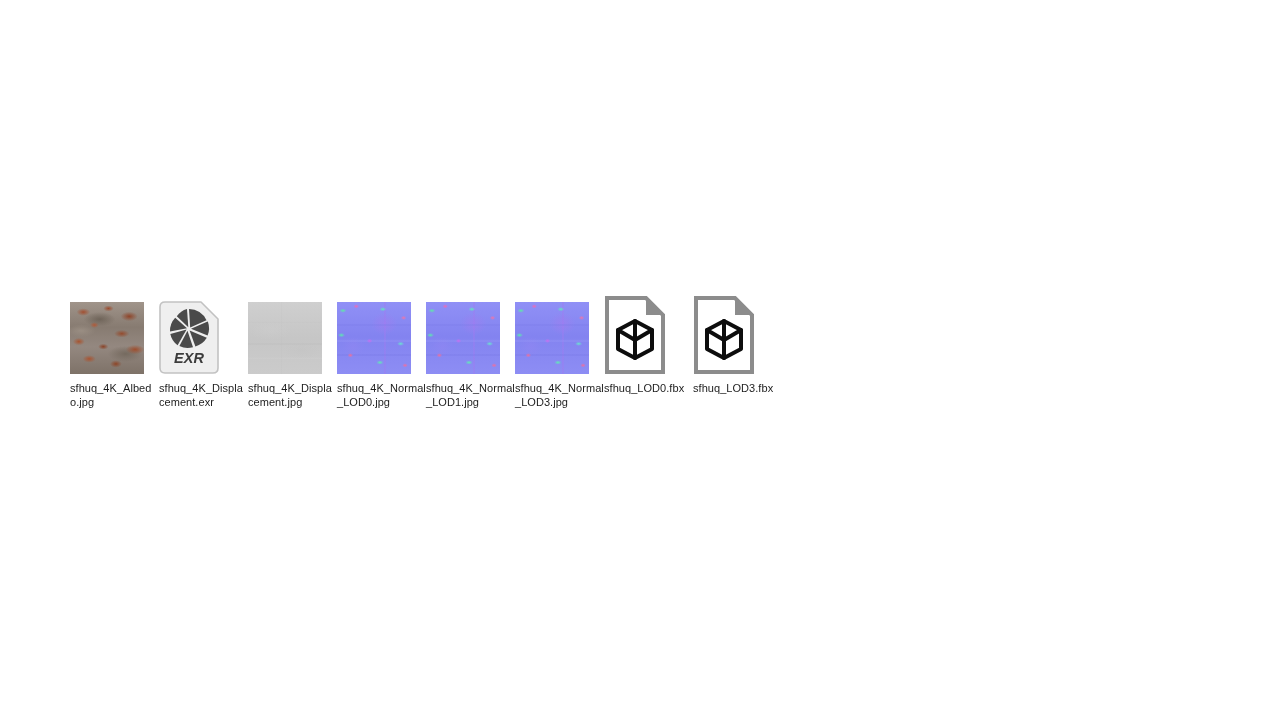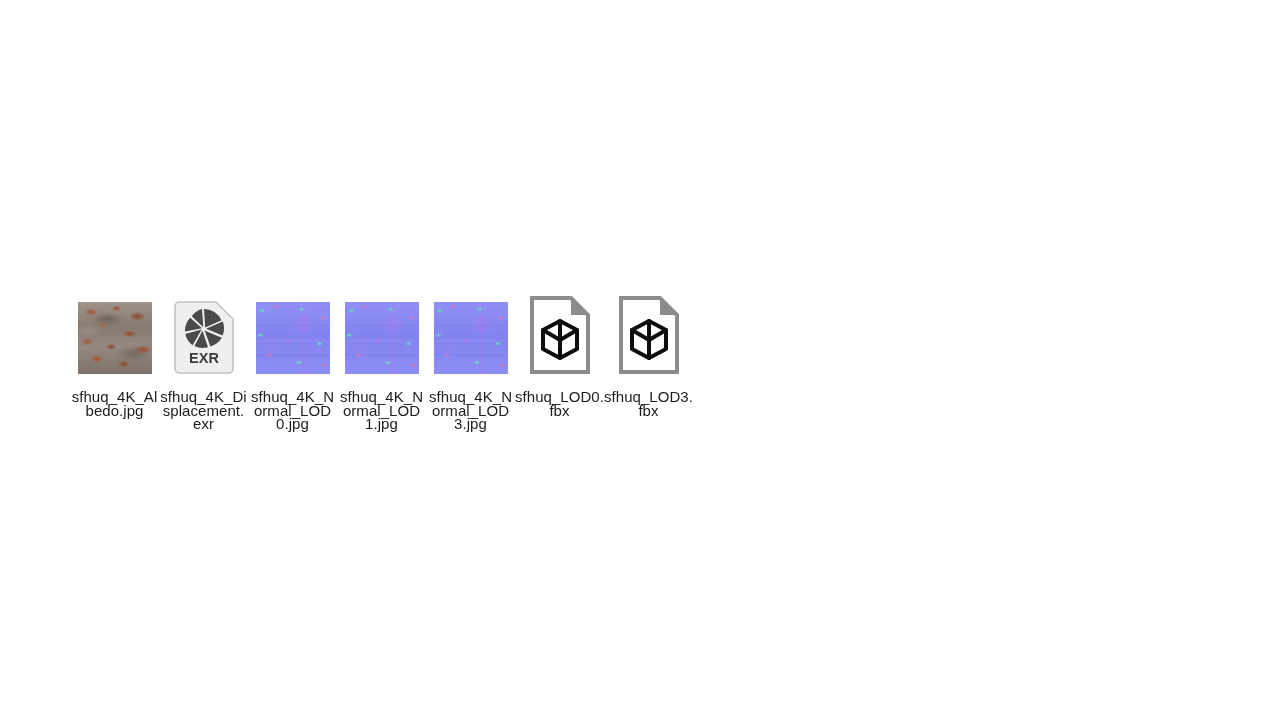--- a/index.html
+++ b/index.html
@@ -33,21 +33,22 @@
     flex-direction: column;
     align-items: center;
     flex: 0 0 89px;
   }
 
   .thumb-box {
     width: 89px;
     height: 80px;
     display: flex;
     align-items: flex-end;
-    justify-content: center;
+    justify-content: flex-start;
+    font-style: italic;
   }
 
   
   .thumb {
     width: 74px;
     height: 72px;
     position: relative;
     overflow: hidden;
     box-sizing: border-box;
   }
@@ -155,24 +156,23 @@
 
   
   .fbx-icon {
     width: 62px;
     height: 78px;
     display: block;
   }
 
   
   .file-label {
-    margin-top: 16px;
+    margin-top: 8px;
     width: 89px;
-    text-align: center;
-    font-size: 15px;
+    font-size: 11px;
     line-height: 13.5px;
     color: #1d1d1d;
     word-break: break-all;
     letter-spacing: 0.05px;
   }
 </style>
 </head>
 <body style="background: rgb(255, 255, 255);">
 
 <div id="file-row">
@@ -197,20 +197,28 @@
             <path d="M11 30.4 A19 19 0 0 1 16.2 16.8 L28 27.2 Z"></path>
             <path d="M17.8 15.2 A19 19 0 0 1 28 8.1 L29.3 26.2 Z"></path>
           </g>
           <text x="30" y="62" text-anchor="middle" font-family="Liberation Sans, sans-serif" font-size="14.5" font-weight="bold" fill="#3c3c3c">EXR</text>
         </svg>
       </div>
       <div class="file-label">sfhuq_4K_Displacement.exr</div>
     </div>
     <div class="file-item">
       <div class="thumb-box">
+        <div class="thumb tex-disp">
+          <div class="noise"></div>
+        </div>
+      </div>
+      <div class="file-label">sfhuq_4K_Displacement.jpg</div>
+    </div>
+    <div class="file-item">
+      <div class="thumb-box">
         <div class="thumb tex-normal">
           <div class="noise"></div>
         </div>
       </div>
       <div class="file-label">sfhuq_4K_Normal_LOD0.jpg</div>
     </div>
     <div class="file-item">
       <div class="thumb-box">
         <div class="thumb tex-normal">
           <div class="noise"></div>

